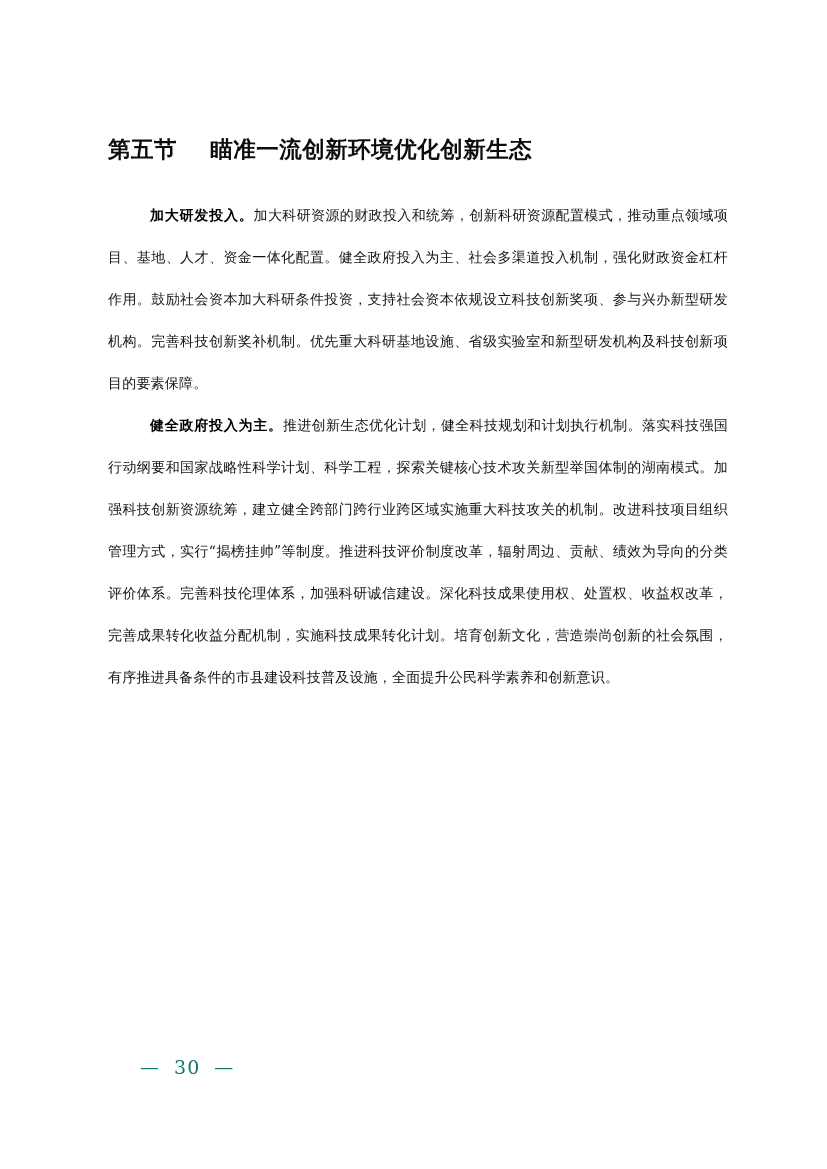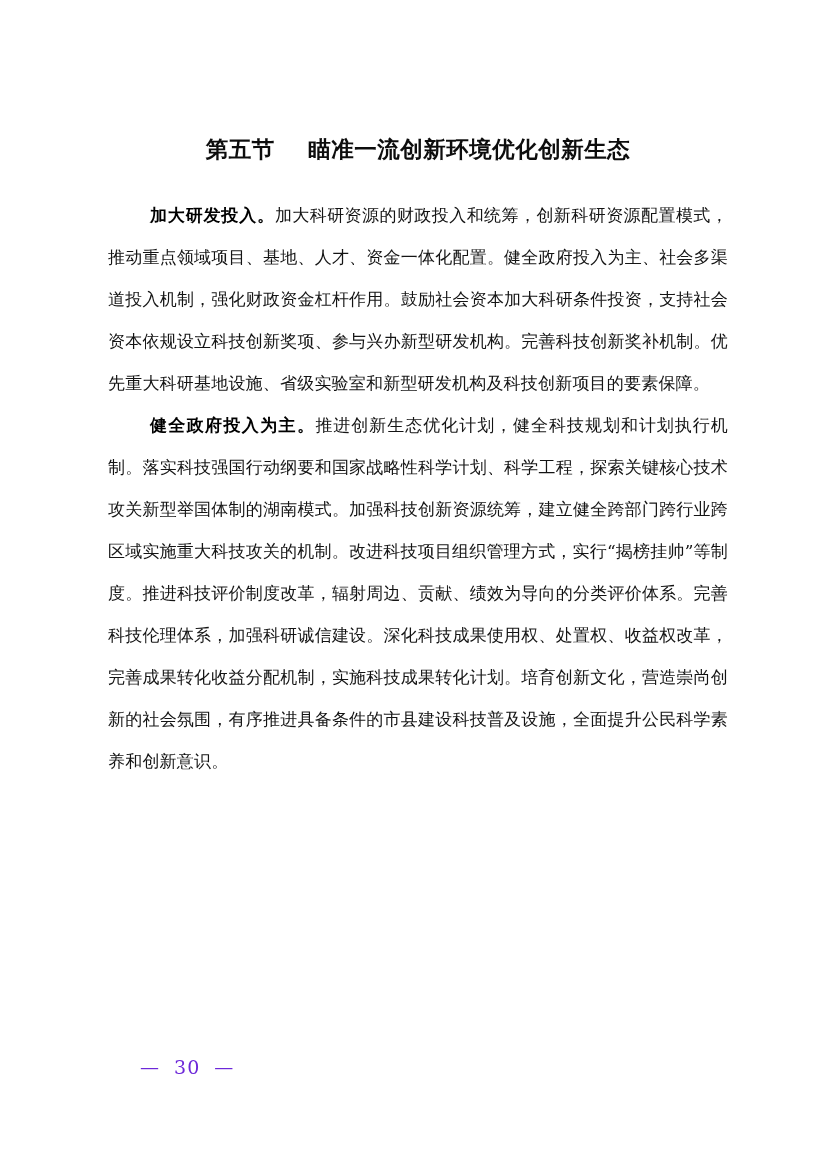--- a/index.html
+++ b/index.html
@@ -32,31 +32,31 @@
     width: 620px;
   }
 
   
   .section-title {
     font-family: "DejaVu Serif", "Liberation Serif", serif;
     font-weight: bold;
     font-size: 22.5px;
     line-height: 40px;
     letter-spacing: 0.5px;
-    text-align: center;
+    text-align: left;
     color: #0d0d0d;
     margin: 0 0 24px 0;
     white-space: pre;
     text-rendering: geometricPrecision;
   }
 
   
   .para {
     font-family: "DejaVu Serif", "Liberation Serif", serif;
-    font-size: 17px;
+    font-size: 14px;
     line-height: 42px;
     text-align: justify;
     text-justify: inter-character;
     text-align-last: left;
     color: #141414;
     margin: 0 0 0 0;
     text-indent: 42px;
     letter-spacing: 0.2px;
     word-break: break-all;
   }
@@ -75,21 +75,21 @@
 
   
   .page-number {
     position: absolute;
     left: 108px;
     top: 1053px;
     width: 620px;
     font-family: "DejaVu Serif", "Liberation Serif", serif;
     font-size: 19px;
     line-height: 28px;
-    color: #6d28d9;
+    color: #0f766e;
     text-align: left;
     padding-left: 32px;
     white-space: pre;
     letter-spacing: 1px;
   }
 </style>
 </head>
 <body>
 
 <div class="page">

